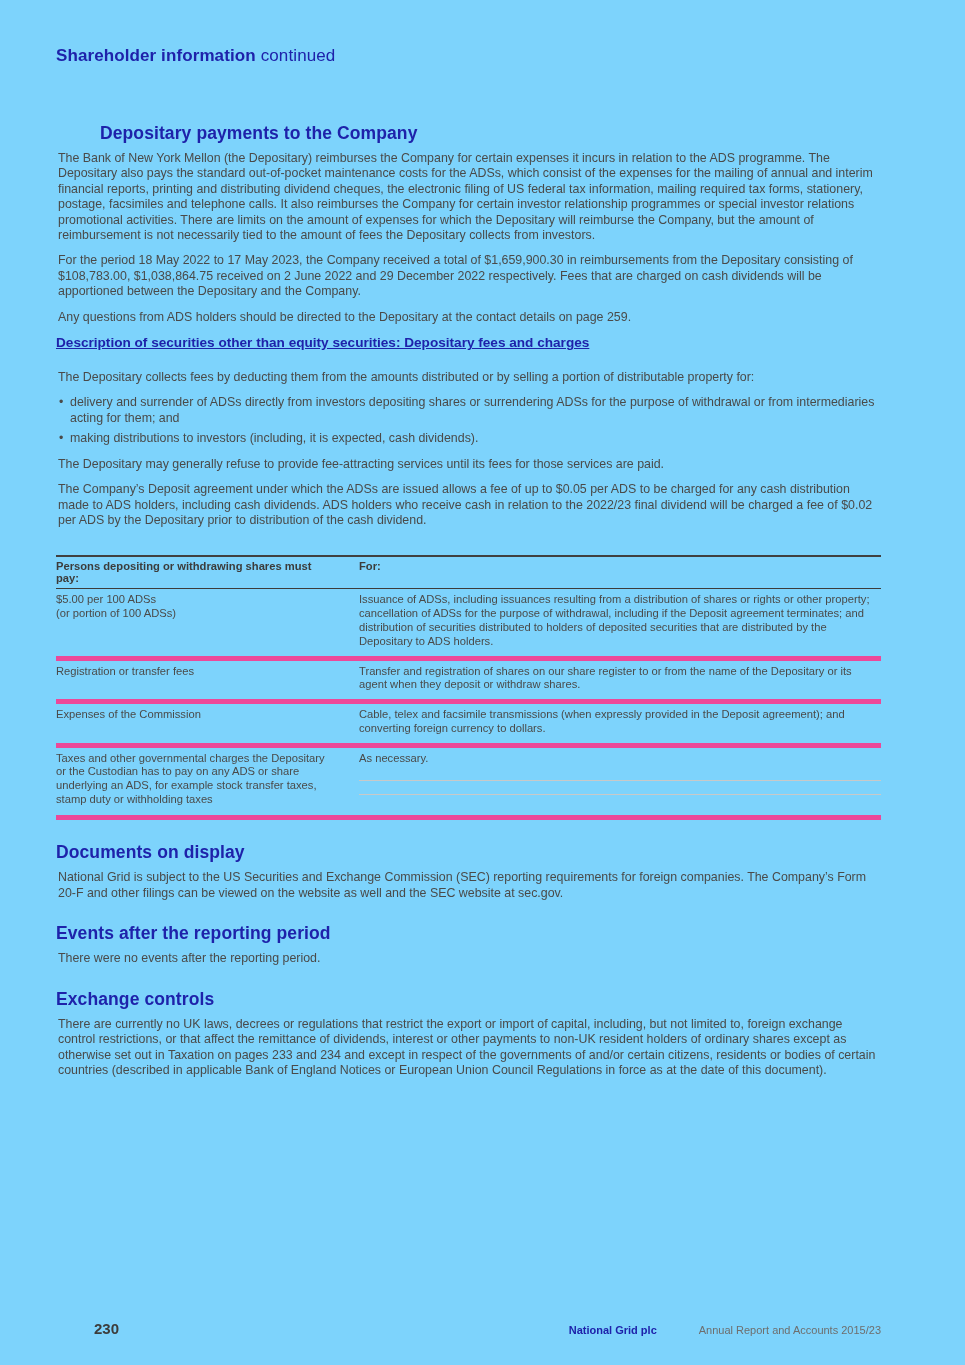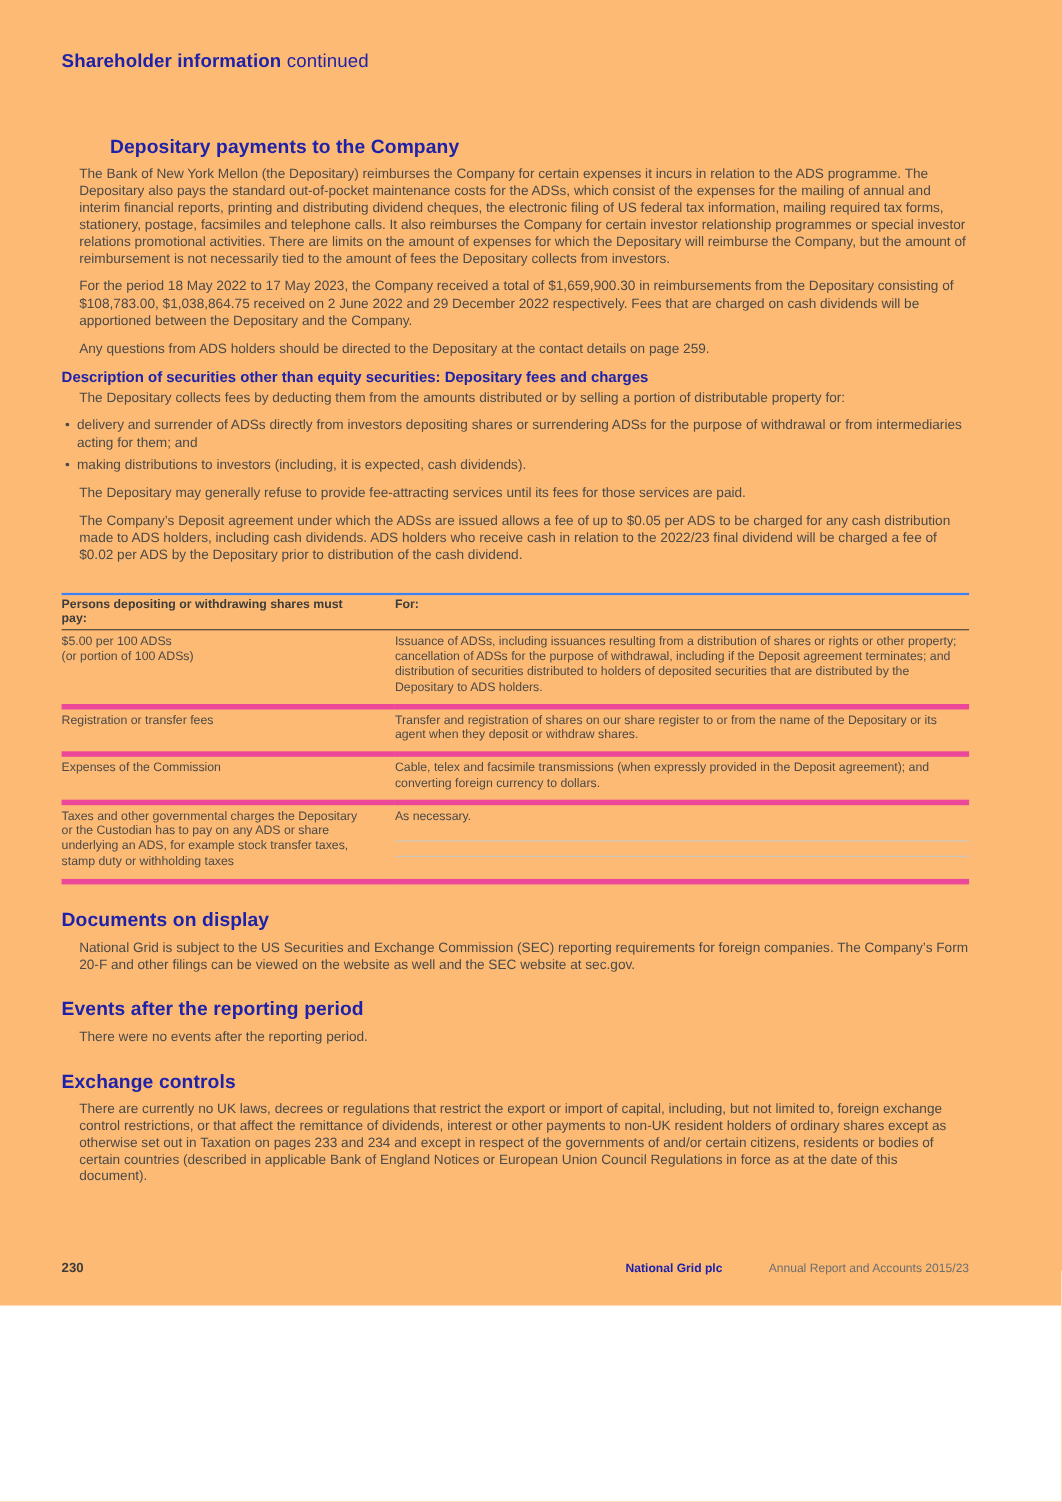--- a/index.html
+++ b/index.html
@@ -1,20 +1,20 @@
 <!DOCTYPE html>
 <html><head>
 <meta charset="utf-8">
 <style>
   html, body { margin: 0; padding: 0; background: #ffffff; }
   .page {
     position: relative;
     width: 965px;
-    height: 1187px;
-    background: #fdba74;
+    height: 1365px;
+    background: #7dd3fc;
     font-family: "Liberation Sans", sans-serif;
     color: #4a4a49;
     overflow: hidden;
   }
   .content { padding: 46px 84px 0 56px; }
 
   .doc-header { font-size: 17px; color: #1e22aa; letter-spacing: 0.1px; }
   .hdr-bold { font-weight: bold; }
   .hdr-light { font-weight: normal; margin-left: 5px; }
 
@@ -24,27 +24,28 @@
     color: #1e22aa;
     margin: 22px 0 7px 0;
     letter-spacing: 0.1px;
   }
   h2.section.first { margin-top: 57px; margin-left: 44px; }
 
   h3.subsection {
     font-size: 13.6px;
     font-weight: bold;
     color: #1e22aa;
-    margin: 4px 0 4px 0;
+    margin: 4px 0 20px 0;
+    text-decoration: underline;
   }
 
   p.body {
     font-size: 12.4px;
     line-height: 15.4px;
-    margin: 0 0 10px 16px;
+    margin: 0 0 10px 2px;
     color: #4a4a49;
   }
 
   ul.bullets { list-style: none; margin: 2px 0 10px 0; padding: 0; }
   ul.bullets li {
     position: relative;
     padding-left: 14px;
     margin-bottom: 5px;
     font-size: 12.4px;
     line-height: 15.4px;
@@ -58,21 +59,21 @@
   table.fees-table {
     border-collapse: collapse;
     width: 100%;
     margin-top: 27px;
   }
   table.fees-table th {
     text-align: left;
     font-size: 11.2px;
     font-weight: bold;
     color: #3c3c3b;
-    border-top: 2px solid #3b82f6;
+    border-top: 2px solid #404040;
     border-bottom: 1px solid #3c3c3b;
     padding: 3px 0 4px 0;
     vertical-align: top;
   }
   table.fees-table td {
     font-size: 11.2px;
     line-height: 13.8px;
     color: #4a4a49;
     border-bottom: 5px solid #ec4899;
     padding: 4px 0 7px 0;
@@ -85,21 +86,21 @@
 
   .footer {
     position: absolute;
     left: 56px;
     right: 84px;
     bottom: 28px;
     display: flex;
     align-items: baseline;
     justify-content: space-between;
   }
-  .page-num { font-size: 12px; font-weight: bold; color: #3c3c3b; }
+  .page-num { font-size: 15px; font-weight: bold; color: #3c3c3b; margin-left: 38px; }
   .footer-right { display: flex; gap: 42px; align-items: baseline; font-size: 11px; justify-content: space-between; }
   .company { font-weight: bold; color: #1e22aa; }
   .report { color: #6e6e6d; }
 </style>
 </head>
 <body>
 
 <div class="page">
   <div class="content">
 

